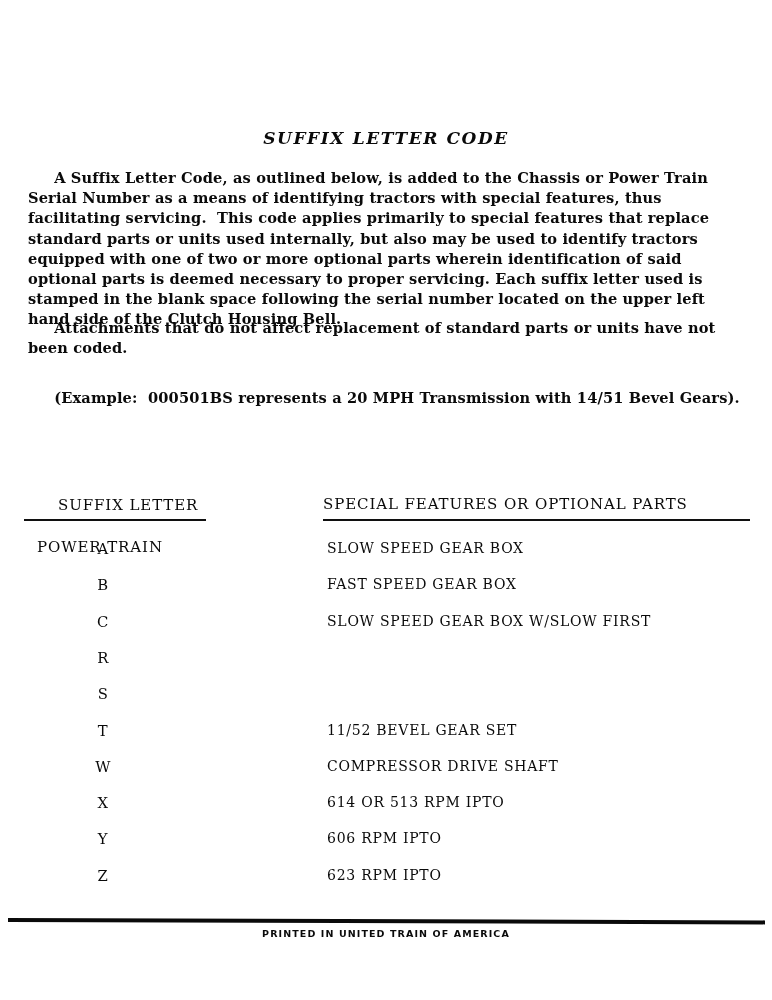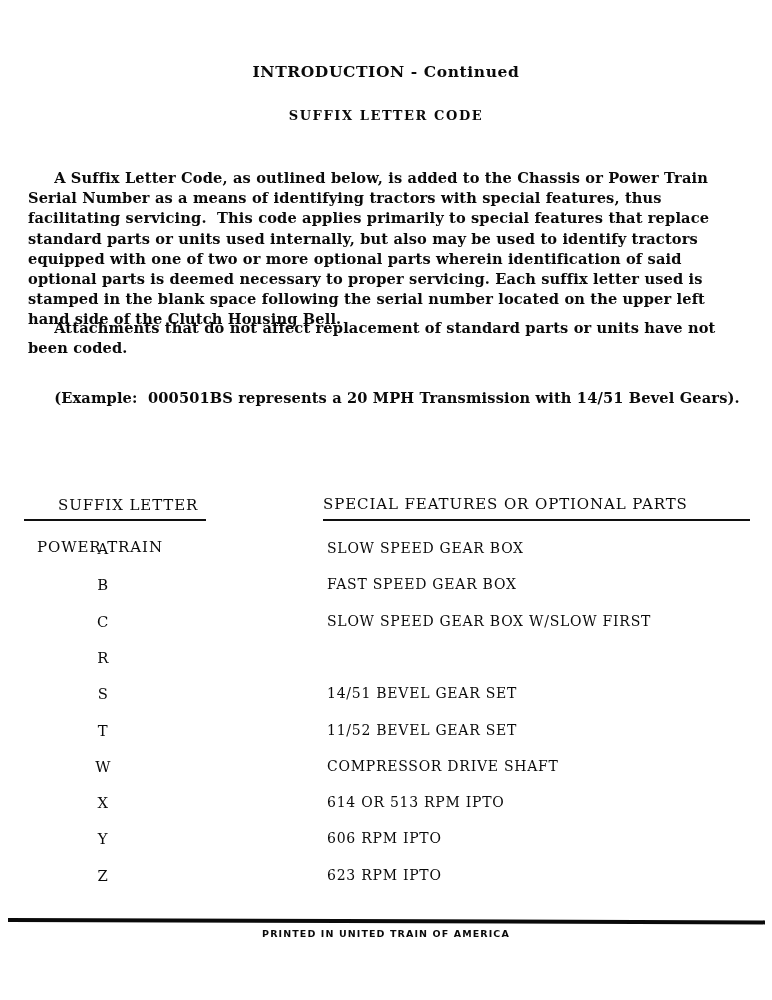--- a/index.html
+++ b/index.html
@@ -26,23 +26,24 @@
     text-align: center;
     font-weight: bold;
     letter-spacing: 0.6px;
     white-space: pre;
   }
   #title-introduction {
     top: 62px;
     font-size: 15.5px;
   }
   #title-suffix-code {
-    top: 108px;
-    font-size: 13px;
+    top: 128px;
+    font-size: 17px;
     letter-spacing: 1.6px;
+    font-style: italic;
   }
 
   
   .para {
     position: absolute;
     left: 28px;
     width: 718px;
     font-size: 14.6px;
     line-height: 20.2px;
     font-weight: bold;
@@ -134,21 +135,20 @@
     color: #0a0a0a;
     filter: blur(0.35px);
     white-space: pre;
   }
 </style>
 </head>
 <body>
 
 <div id="page">
 
-  <div class="doc-title" id="title-introduction">INTRODUCTION - Continued</div>
 
   <div class="doc-title" id="title-suffix-code">SUFFIX LETTER CODE</div>
 
   <div class="para" id="para-intro">     A Suffix Letter Code, as outlined below, is added to the Chassis or Power Train Serial Number as a means of identifying tractors with special features, thus facilitating servicing.  This code applies primarily to special features that replace standard parts or units used internally, but also may be used to identify tractors equipped with one of two or more optional parts wherein identification of said optional parts is deemed necessary to proper servicing. Each suffix letter used is stamped in the blank space following the serial number located on the upper left hand side of the Clutch Housing Bell.</div>
 
   <div class="para" id="para-attach">     Attachments that do not affect replacement of standard parts or units have not been coded.</div>
 
   <div class="para" id="para-example">     (Example:  000501BS represents a 20 MPH Transmission with 14/51 Bevel Gears).</div>
 
   <div id="table-block">
@@ -174,21 +174,20 @@
         </div>
         <div class="trow" style="top: 138.6px;">
           <div class="tcell-letter">C</div>
           <div class="tcell-desc">SLOW SPEED GEAR BOX W/SLOW FIRST</div>
         </div>
         <div class="trow" style="top: 174.9px;">
           <div class="tcell-letter">R</div>
         </div>
         <div class="trow" style="top: 211.2px;">
           <div class="tcell-letter">S</div>
-          <div class="tcell-desc">14/51 BEVEL GEAR SET</div>
         </div>
         <div class="trow" style="top: 247.5px;">
           <div class="tcell-letter">T</div>
           <div class="tcell-desc">11/52 BEVEL GEAR SET</div>
         </div>
         <div class="trow" style="top: 283.8px;">
           <div class="tcell-letter">W</div>
           <div class="tcell-desc">COMPRESSOR DRIVE SHAFT</div>
         </div>
         <div class="trow" style="top: 320.1px;">

